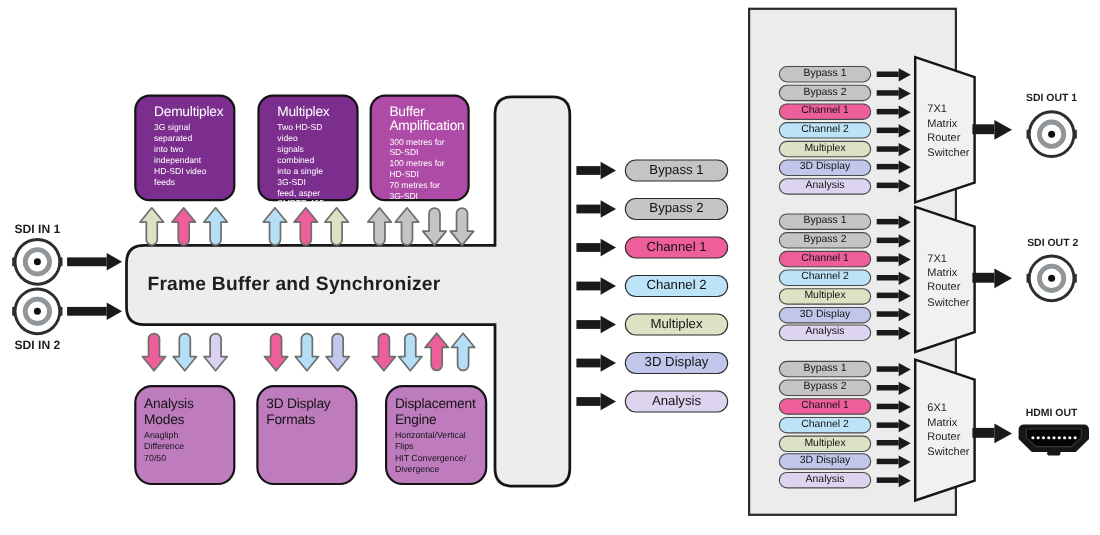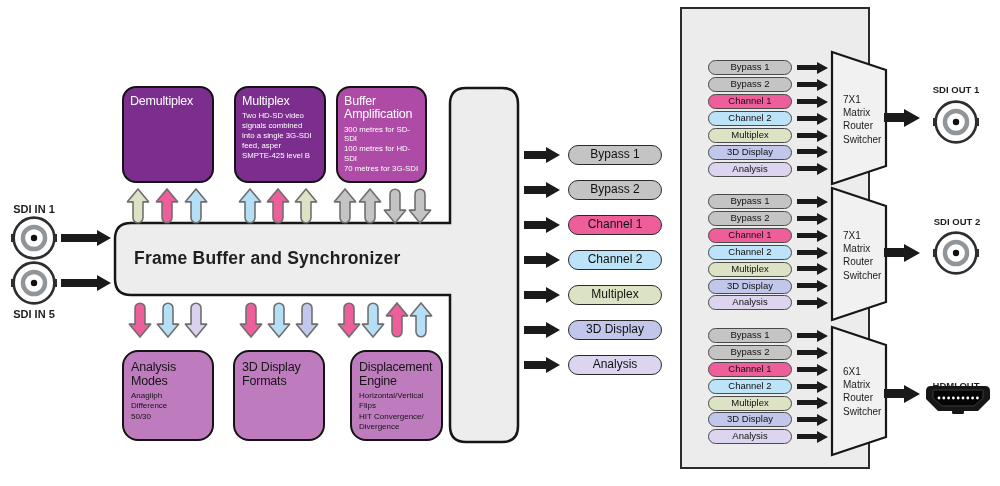--- a/index.html
+++ b/index.html
@@ -7,21 +7,21 @@
            font-family:"Liberation Sans","DejaVu Sans",sans-serif; }
 
   
   .tshape { position:absolute; left:113px; top:86px; }
   .tshape path { fill:#EDEDED; stroke:#161616; stroke-width:2.5; }
   .fb-title { position:absolute; left:134px; top:248px; font-size:17.5px; font-weight:bold;
               color:#1f1f1f; letter-spacing:0.2px; white-space:nowrap; }
 
   
   .tbox { position:absolute; width:92px; height:97px; border:2px solid #141414; border-radius:14px;
-          padding:7px 6px; box-sizing:border-box; color:#fff; }
+          padding:7px 16px; box-sizing:border-box; color:#fff; }
   .tbox h3 { margin:0 0 3px; font-size:12.5px; font-weight:400; line-height:1.06; white-space:pre-line; letter-spacing:-0.2px; }
   .tbox p  { margin:0; font-size:7.8px; line-height:1.27; white-space:pre-line; }
   .bbox { position:absolute; width:92px; height:91px; border:2px solid #141414; border-radius:16px;
           padding:8px 7px; box-sizing:border-box; color:#151515; }
   .bbox h3 { margin:0 0 3px; font-size:12.5px; font-weight:400; line-height:1.12; white-space:pre-line; letter-spacing:-0.2px; }
   .bbox p  { margin:0; font-size:8px; line-height:1.3; white-space:pre-line; }
 
   
   .arr { position:absolute; }
   .arr.down { transform:rotate(180deg); }
@@ -73,29 +73,32 @@
   </svg>
   <div class="barrow ar-md" style="left:61px;top:234px;width:36px"></div>
   <svg class="arr" style="left:11px;top:260px;transform:none" width="46" height="46" viewBox="0 0 52 52">
     <rect x="0" y="21.5" width="4.5" height="9" fill="#2e2e2e"></rect>
       <rect x="47.5" y="21.5" width="4.5" height="9" fill="#2e2e2e"></rect>
     <circle cx="26" cy="26" r="23" fill="#ffffff" stroke="#2e2e2e" stroke-width="3"></circle>
     <circle cx="26" cy="26" r="12.5" fill="#ffffff" stroke="#8f9598" stroke-width="5"></circle>
     <circle cx="26" cy="26" r="3.6" fill="#111"></circle>
   </svg>
   <div class="barrow ar-md" style="left:61px;top:279px;width:36px"></div>
-  <div class="inlabel" style="top:308px">SDI IN 5</div>
+  <div class="inlabel" style="top:308px">SDI IN 2</div>
 
   <svg class="tshape" width="410" height="360">
     <path d="M353 2 H389 Q405 2 405 18 V340 Q405 356 389 356 H353 Q337 356 337 340 V209 H18 Q2 209 2 193 V153 Q2 137 18 137 H337 V18 Q337 2 353 2 Z"></path>
   </svg>
   <div class="fb-title">Frame Buffer and Synchronizer</div>
 
   <div class="tbox" style="left: 122px; top: 86px; background: rgb(123, 46, 141);">
     <h3>Demultiplex</h3>
+    <p>3G signal separated
+into two independant
+HD-SDI video feeds</p>
   </div>
   <div class="tbox" style="left: 234px; top: 86px; background: rgb(123, 46, 141);">
     <h3>Multiplex</h3>
     <p>Two HD-SD video
 signals combined
 into a single 3G-SDI
 feed, asper
 SMPTE-425 level B</p>
   </div>
   <div class="tbox" style="left: 336px; top: 86px; width: 91px; background: rgb(174, 75, 166);">
@@ -166,21 +169,21 @@
     </svg>
   <svg class="arr" style="left:409px;top:300px" width="24" height="40" viewBox="0 0 26 40">
       <path class="ap" d="M13 1.5 L24.5 15.5 H18.4 V32.8 A5.4 5.4 0 0 1 7.6 32.8 V15.5 H1.5 Z" style="fill: rgb(181, 223, 246);"></path>
     </svg>
 
   <div class="bbox" style="left: 122px; top: 350px; background: rgb(190, 123, 190);">
     <h3>Analysis
 Modes</h3>
     <p>Anagliph
 Difference
-50/30</p>
+70/50</p>
   </div>
   <div class="bbox" style="left: 233px; top: 350px; background: rgb(190, 123, 190);">
     <h3>3D Display
 Formats</h3>
   </div>
   <div class="bbox" style="left: 336px; top: 350px; width: 93px; background: rgb(190, 123, 190); margin-left: 14px;">
     <h3>Displacement
 Engine</h3>
     <p>Horizontal/Vertical
 Flips
@@ -288,21 +291,21 @@
   <div class="conn-label" style="left:922px;top:216px">SDI OUT 2</div>
   <svg class="arr" style="left:933px;top:230px;transform:none" width="46" height="46" viewBox="0 0 52 52">
     <rect x="0" y="21.5" width="4.5" height="9" fill="#2e2e2e"></rect>
       <rect x="47.5" y="21.5" width="4.5" height="9" fill="#2e2e2e"></rect>
     <circle cx="26" cy="26" r="23" fill="#ffffff" stroke="#2e2e2e" stroke-width="3"></circle>
     <circle cx="26" cy="26" r="12.5" fill="#ffffff" stroke="#8f9598" stroke-width="5"></circle>
     <circle cx="26" cy="26" r="3.6" fill="#111"></circle>
   </svg>
 
   <div class="barrow ar-lg" style="left:884px;top:389px"></div>
-  <div class="conn-label" style="left:921px;top:380px">HDMI OUT</div>
+  <div class="conn-label" style="left:921px;top:370px">HDMI OUT</div>
   <svg class="arr" style="left:925px;top:385px;transform:none" width="66" height="30" viewBox="0 0 66 30">
     <path d="M6 1 H60 Q65 1 65 6 V14 L53 26 H13 L1 14 V6 Q1 1 6 1 Z" fill="#161616"></path>
     <rect x="27" y="25" width="12" height="4" rx="1.5" fill="#161616"></rect>
     <path d="M8 5 H58 V13 L49 21 H17 L8 13 Z" fill="#050505" stroke="#3a3a3a" stroke-width="1"></path>
     <g fill="#ffffff">
       <circle cx="14" cy="13" r="1.4"></circle>
         <circle cx="18.8" cy="13" r="1.4"></circle>
         <circle cx="23.6" cy="13" r="1.4"></circle>
       <circle cx="28.4" cy="13" r="1.4"></circle>
         <circle cx="33.2" cy="13" r="1.4"></circle>

